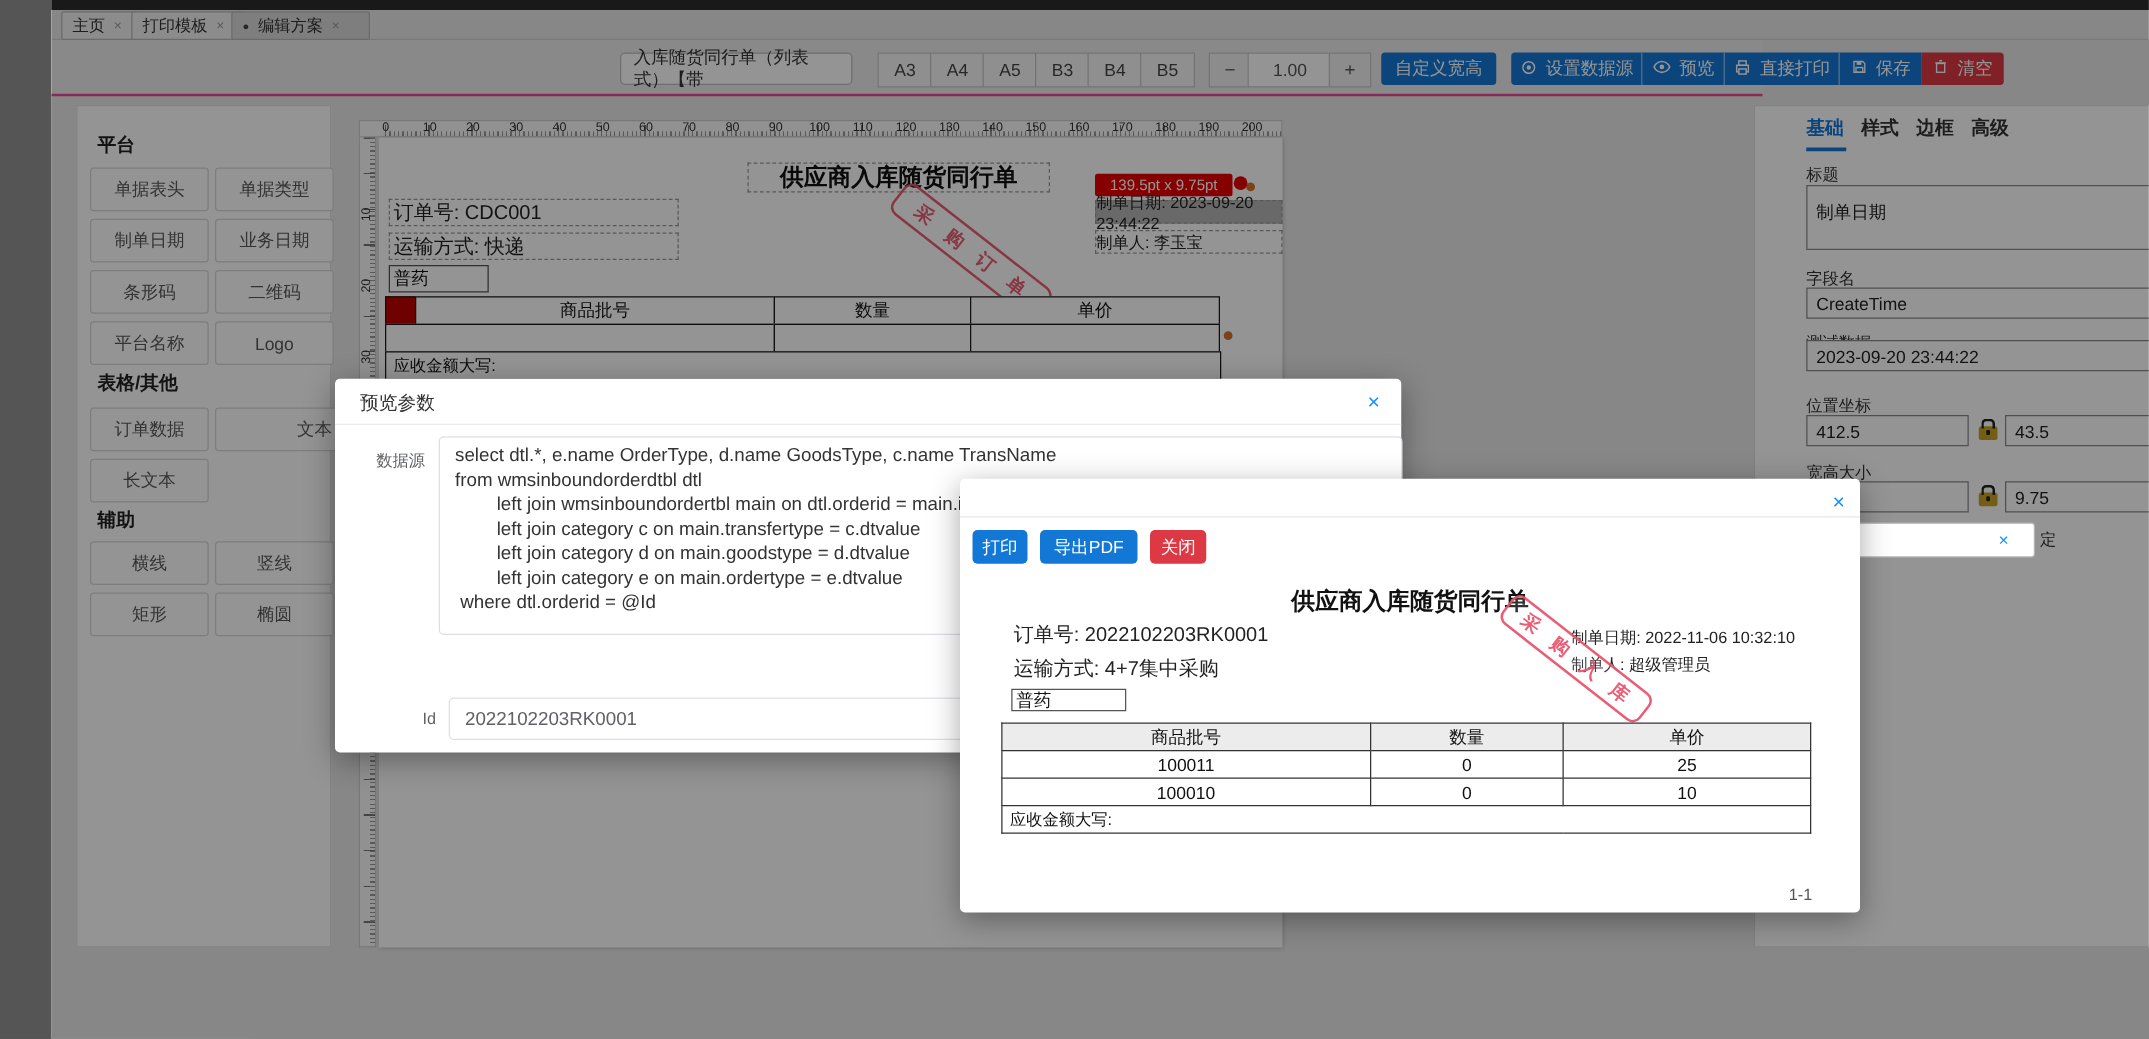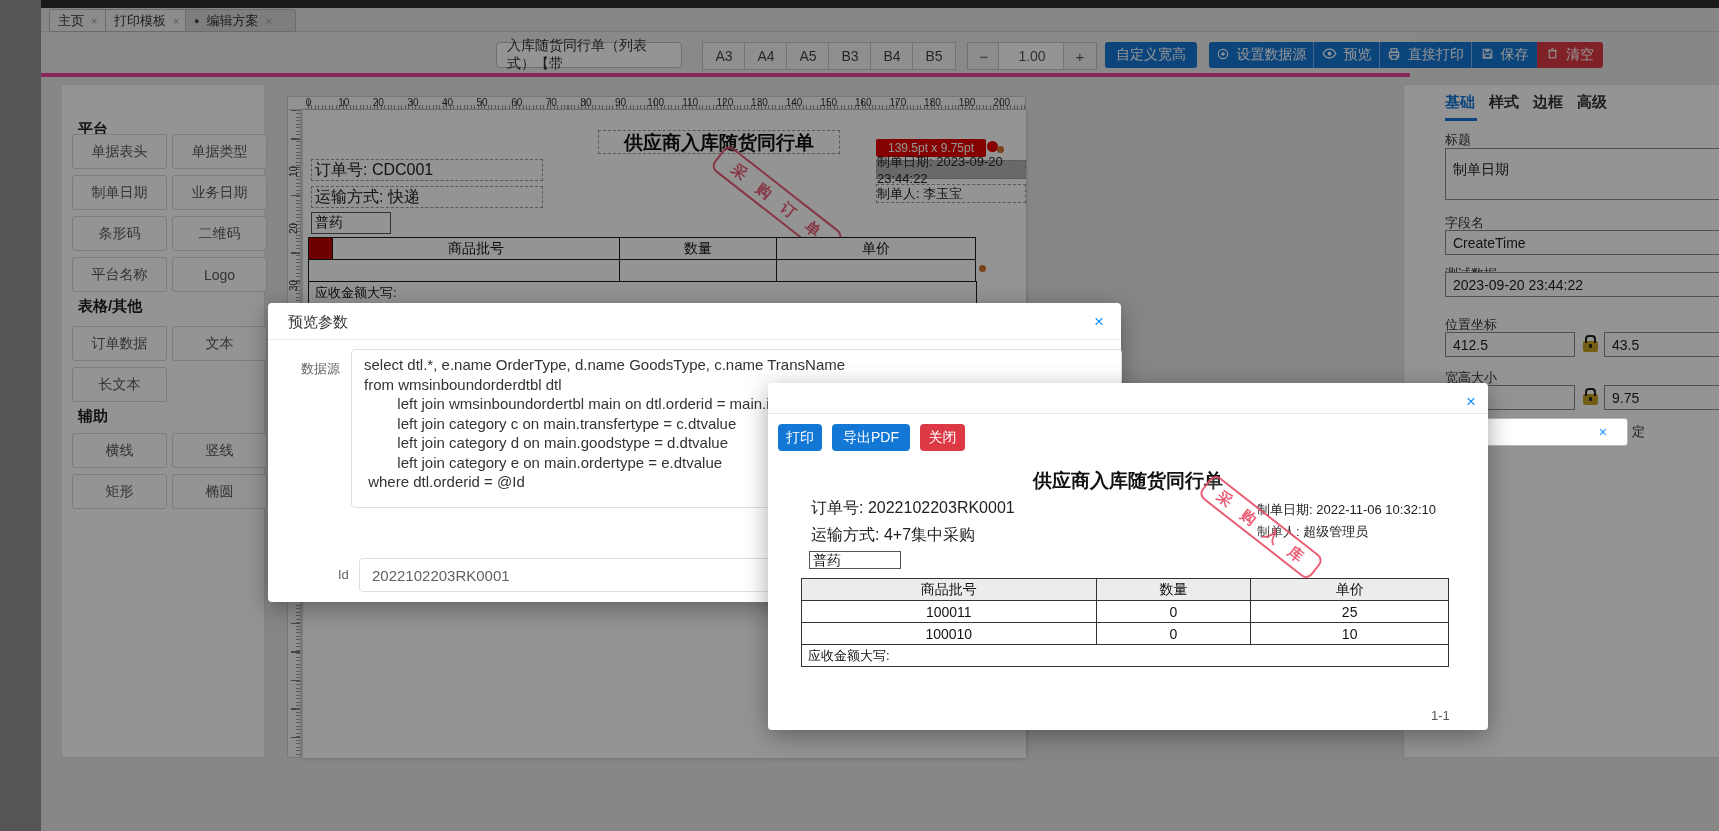--- a/index.html
+++ b/index.html
@@ -7,21 +7,21 @@
     font-family:"Liberation Sans","DejaVu Sans",sans-serif;color:#333;margin-left:41px;}
   .abs{position:absolute;box-sizing:border-box;}
   
   .topstrip{left:0;top:0;width:1719px;height:8px;background:#2b2b2b;}
   .tabbar{left:0;top:8px;width:1719px;height:24px;background:#e8e8e8;border-bottom:1px solid #cfcfcf;}
   .tab{position:absolute;top:1px;height:21px;border:1px solid #b9b9b9;background:#f1f1f1;border-radius:2px;
     font-size:13px;color:#333;display:flex;align-items:center;gap:7px;padding:0 8px;}
   .tab .x{color:#999;font-size:11px;}
   .tab.active{background:#d9d9d9;}
   .tab .dot{font-size:9px;color:#444;}
-  .toolbar{left:0;top:32px;width:1369px;height:45px;background:#ededed;border-bottom:4px solid #ec4899;}
+  .toolbar{left:0;top:32px;width:1369px;height:45px;background:#ededed;border-bottom:2px solid #ec4899;}
   .ipt{background:#fff;border:1px solid #bdbdbd;box-sizing:border-box;font-size:14px;color:#333;
     display:flex;align-items:center;padding:0 10px;}
   .papbtn{position:absolute;top:10px;height:26px;width:42px;background:#f7f7f7;border:1px solid #c7c7c7;
     margin-left:-1px;display:flex;align-items:center;justify-content:center;font-size:14px;color:#444;}
   .zbtn{position:absolute;top:10px;height:26px;background:#f2f2f2;border:1px solid #c7c7c7;display:flex;
     align-items:center;justify-content:center;font-size:15px;color:#555;}
   .btn-blue{background:#1377d6;color:#fff;display:flex;align-items:center;justify-content:center;gap:7px;
     font-size:14px;border-radius:3px;}
   .btn-red{background:#dc3945;color:#fff;display:flex;align-items:center;justify-content:center;gap:7px;
     font-size:14px;border-radius:3px;}
@@ -147,32 +147,32 @@
       <span><svg width="13" height="13" viewBox="0 0 24 24">
             <rect x="6" y="7" width="12" height="13" fill="none" stroke="#fff" stroke-width="2"></rect>
             <line x1="4" y1="6" x2="20" y2="6" stroke="#fff" stroke-width="2"></line>
             <line x1="10" y1="3" x2="14" y2="3" stroke="#fff" stroke-width="2"></line>
           </svg></span>
       <span>清空</span>
     </div>
   </div>
 
   <div class="abs panelw" style="left:20px;top:84px;width:204px;height:674px;">
-    <div class="sec-title" style="left:16px;top:35px;text-align:center;">平台</div>
+    <div class="sec-title" style="left:16px;top:22px;text-align:center;">平台</div>
     <div class="palbtn" style="left:10px;top:49px;">单据表头</div>
     <div class="palbtn" style="left:110px;top:49px;">单据类型</div>
     <div class="palbtn" style="left:10px;top:90px;">制单日期</div>
     <div class="palbtn" style="left:110px;top:90px;">业务日期</div>
     <div class="palbtn" style="left:10px;top:131px;">条形码</div>
     <div class="palbtn" style="left:110px;top:131px;">二维码</div>
     <div class="palbtn" style="left:10px;top:172px;">平台名称</div>
     <div class="palbtn" style="left:110px;top:172px;">Logo</div>
     <div class="sec-title" style="left:16px;top:212px;">表格/其他</div>
     <div class="palbtn" style="left:10px;top:241px;">订单数据</div>
-    <div class="palbtn" style="left:110px;top:241px;">文本</div>
+    <div class="palbtn" style="left:110px;top:241px;padding-left:32px;">文本</div>
     <div class="palbtn" style="left:10px;top:282px;">长文本</div>
     <div class="sec-title" style="left:16px;top:322px;">辅助</div>
     <div class="palbtn" style="left:10px;top:348px;">横线</div>
     <div class="palbtn" style="left:110px;top:348px;">竖线</div>
     <div class="palbtn" style="left:10px;top:389px;">矩形</div>
     <div class="palbtn" style="left:110px;top:389px;">椭圆</div>
   </div>
 
   <div class="abs hruler" style="left:246px;top:96px;width:739px;height:14px;">
       <span class="hnum" style="left: 20px;">0</span>

